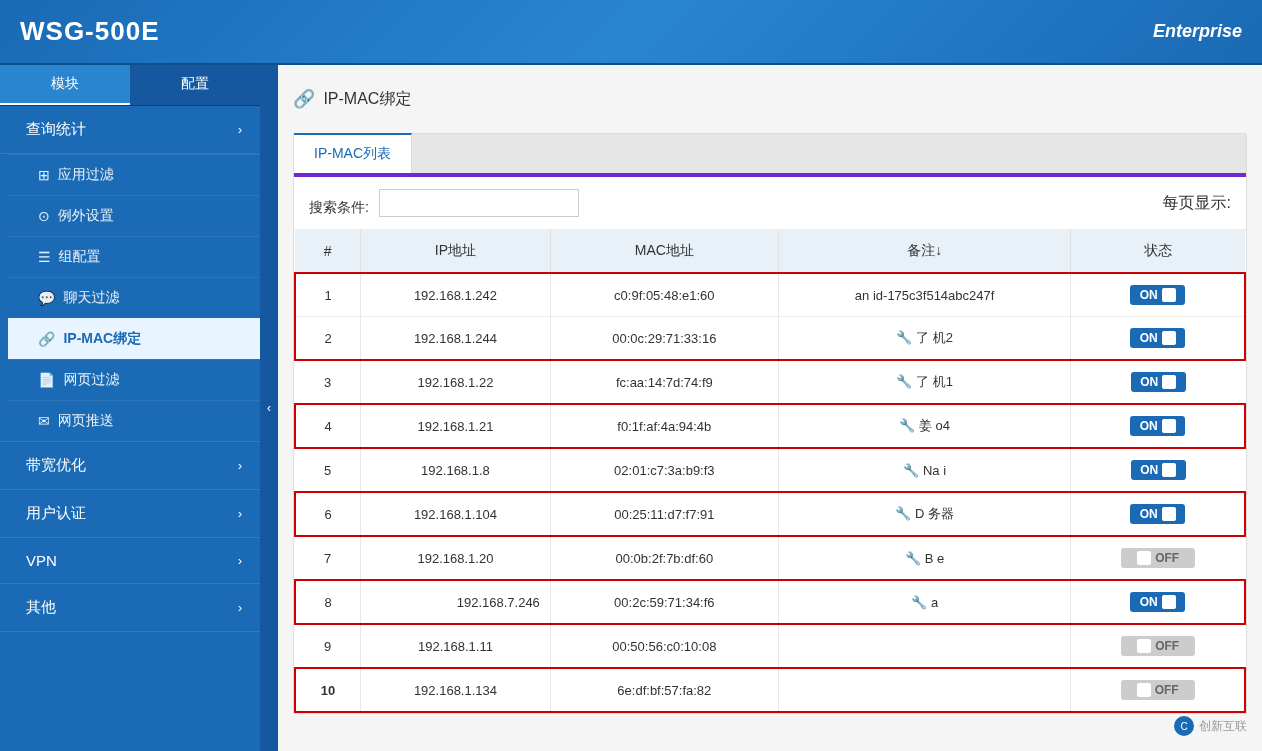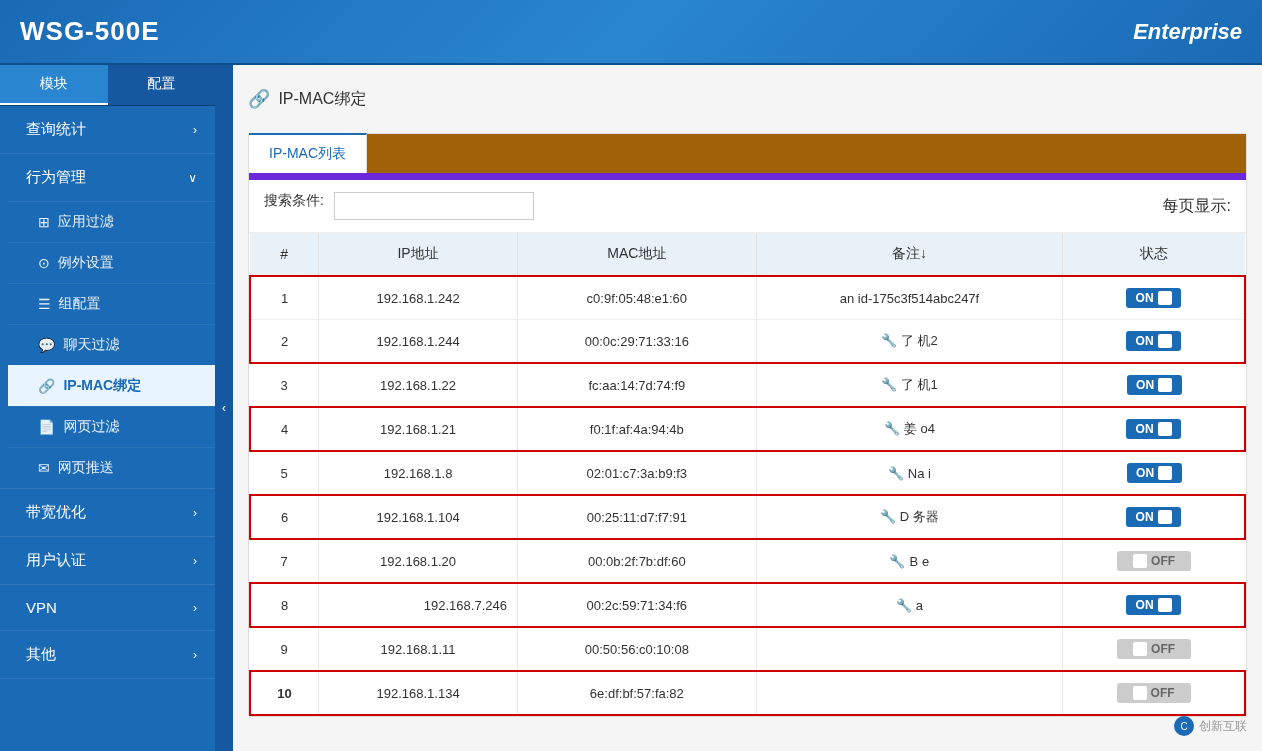--- a/index.html
+++ b/index.html
@@ -16,31 +16,31 @@
       border-bottom: 2px solid #0d4f8a;
     }
     .header-title {
       color: white;
       font-size: 26px;
       font-weight: bold;
       letter-spacing: 1px;
     }
     .header-enterprise {
       color: white;
-      font-size: 22px;
+      font-size: 18px;
       font-weight: bold;
       font-style: italic;
     }
 
     
     .layout { display: flex; height: calc(751px - 65px); }
 
     
     .sidebar {
-      width: 215px;
+      width: 260px;
       background: #1a6ab5;
       color: white;
       flex-shrink: 0;
       display: flex;
       flex-direction: column;
     }
     .sidebar-tabs {
       display: flex;
       background: #1558a0;
       border-bottom: 1px solid #0d4070;
@@ -122,22 +122,22 @@
       color: #333;
       font-size: 16px;
       font-weight: normal;
     }
     .content-card {
       background: white;
       border: 1px solid #ddd;
       border-radius: 2px;
     }
     .card-tabs {
-      background: #a16207;
-      border-bottom: 7px solid #6d28d9;
+      background: #e5e5e5;
+      border-bottom: 4px solid #6d28d9;
       display: flex;
     }
     .card-tab {
       padding: 10px 20px;
       cursor: pointer;
       font-size: 14px;
       color: #333;
       border-right: 1px solid #ddd;
     }
     .card-tab.active {
@@ -146,21 +146,21 @@
       border-top: 2px solid #1a6ab5;
       margin-top: -1px;
     }
     .toolbar {
       display: flex;
       align-items: center;
       justify-content: space-between;
       padding: 12px 15px;
       border-bottom: 1px solid #eee;
     }
-    .toolbar-left { display: flex; align-items: flex-start; gap: 10px; }
+    .toolbar-left { display: flex; align-items: flex-end; gap: 10px; }
     .search-label { color: #333; font-size: 14px; }
     .search-input {
       border: 1px solid #ccc;
       padding: 5px 10px;
       width: 200px;
       font-size: 14px;
       outline: none;
     }
     .toolbar-right { color: #333; font-size: 16px; }
 
@@ -274,24 +274,20 @@
     <div class="sidebar-nav">
 
       <div class="sidebar-section">
         <div class="sidebar-item">
           <span>查询统计</span>
           <span class="arrow">›</span>
         </div>
       </div>
 
       <div class="sidebar-section">
-        <div class="sidebar-item">
-          <span>行为管理</span>
-          <span class="arrow">∨</span>
-        </div>
         <div class="sidebar-subitem">
           <span class="icon">⊞</span>
           <span>应用过滤</span>
         </div>
         <div class="sidebar-subitem">
           <span class="icon">⊙</span>
           <span>例外设置</span>
         </div>
         <div class="sidebar-subitem">
           <span class="icon">☰</span>

